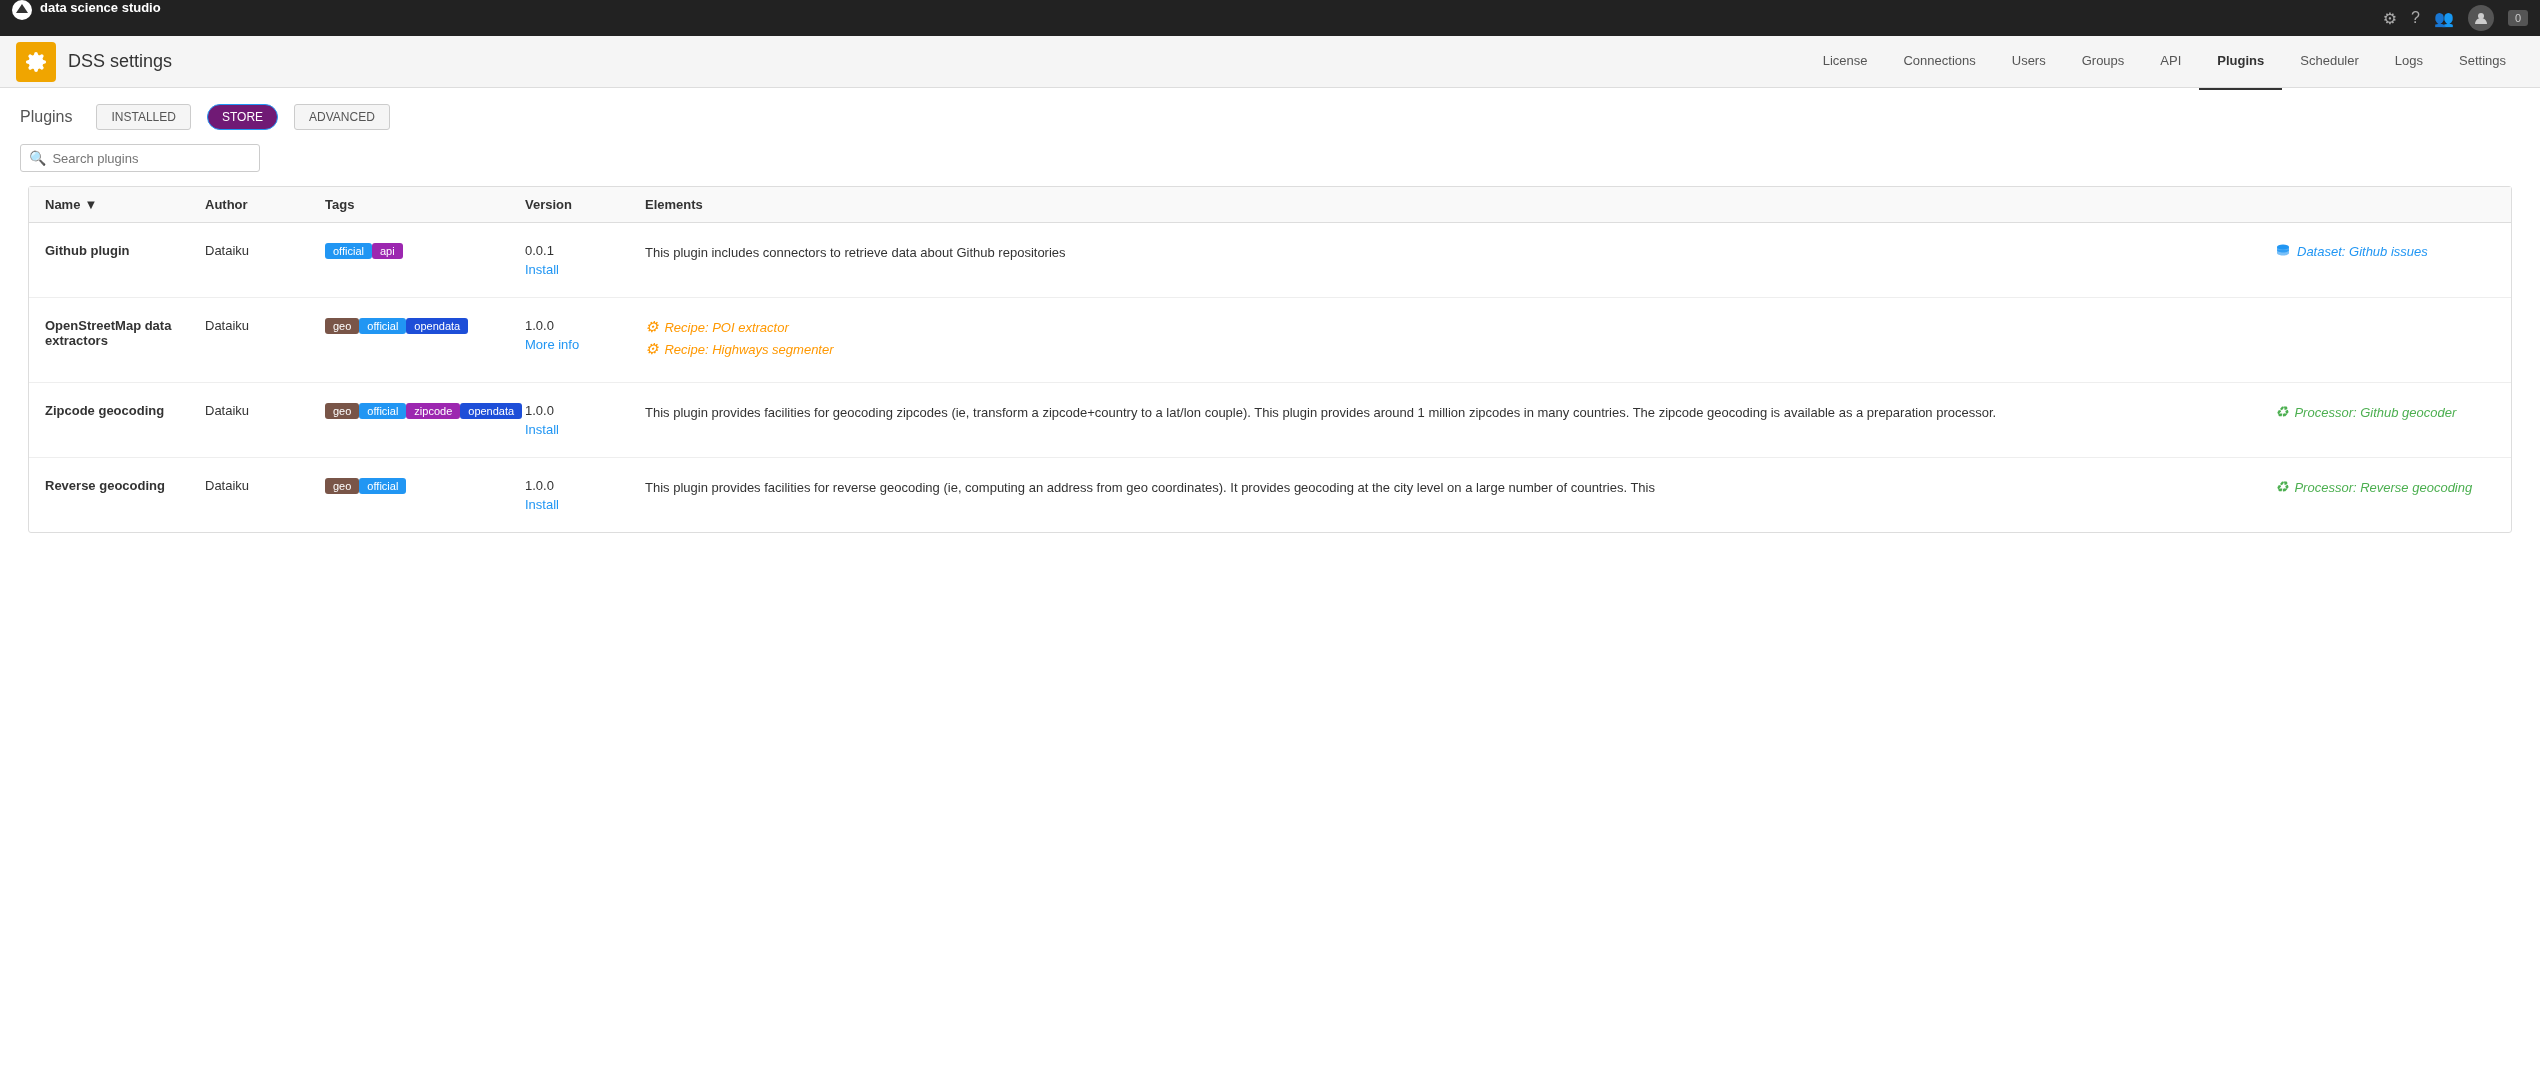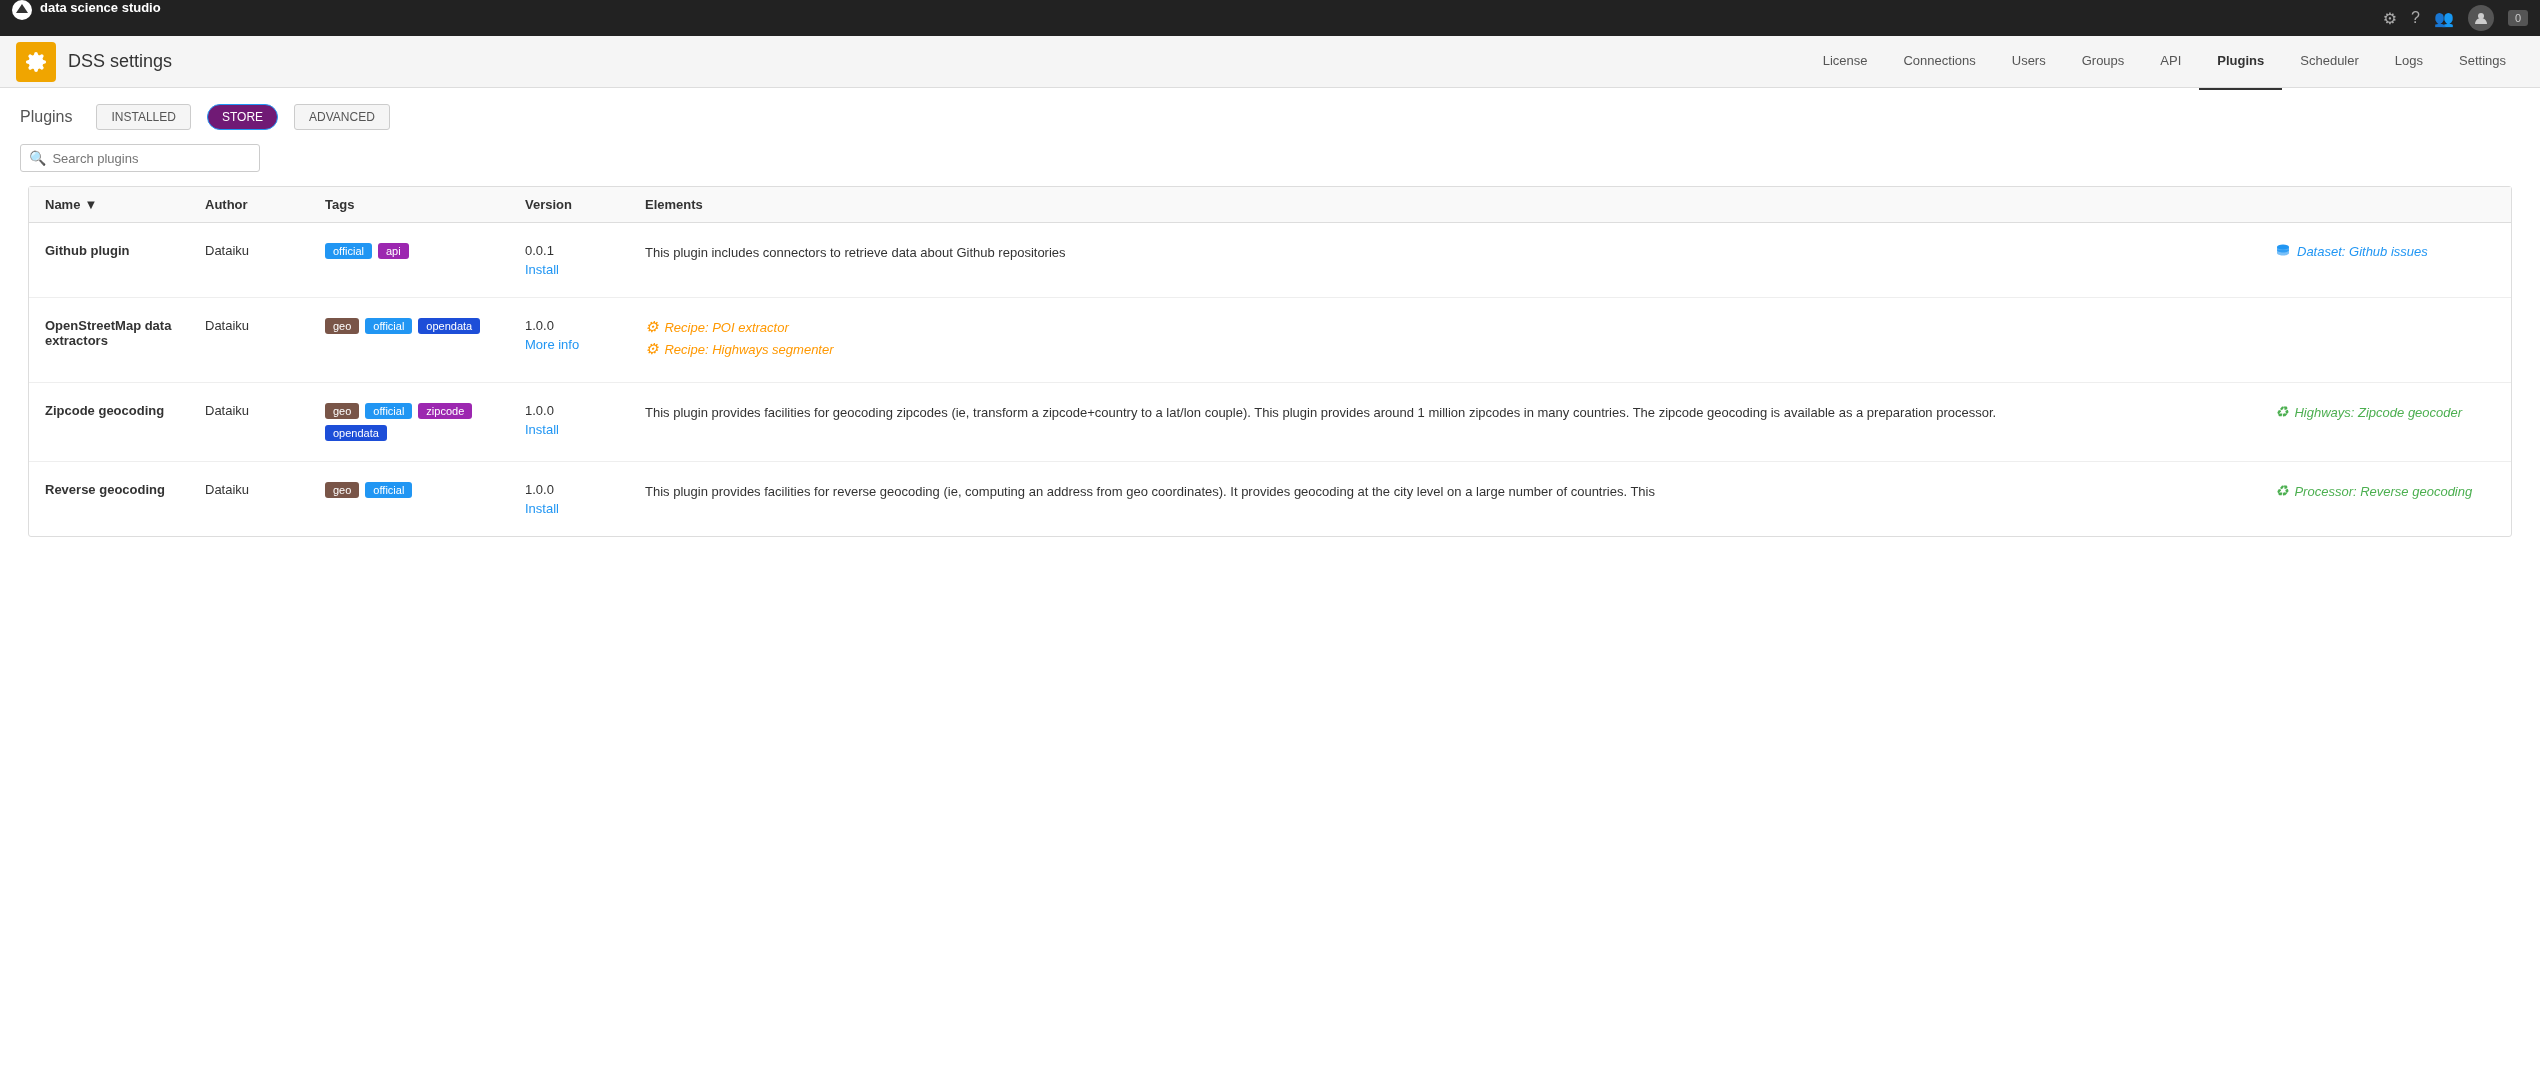--- a/index.html
+++ b/index.html
@@ -133,21 +133,21 @@
     .plugin-row {
       display: grid;
       grid-template-columns: 160px 120px 200px 120px 1fr 220px;
       padding: 20px 16px;
       border-bottom: 1px solid #eee;
       align-items: start;
     }
     .plugin-row:last-child { border-bottom: none; }
     .plugin-name { font-weight: 700; font-size: 13px; }
     .plugin-author { color: #333; font-size: 13px; }
-    .plugin-tags { display: flex; flex-wrap: wrap; gap: 6px; }
+    .plugin-tags { display: flex; flex-wrap: wrap; gap: 0; }
     .tag {
       padding: 2px 8px;
       border-radius: 3px;
       font-size: 11px;
       color: #fff;
       font-weight: 500;
     }
     .tag-official { background: #2196F3; }
     .tag-api { background: #9C27B0; }
     .tag-geo { background: #795548; }
@@ -299,21 +299,21 @@
       <span class="tag tag-opendata">opendata</span>
     </div>
     <div>
       <span class="plugin-version">1.0.0</span>
       <a class="install-link">Install</a>
     </div>
     <div class="plugin-desc">This plugin provides facilities for geocoding zipcodes (ie, transform a zipcode+country to a lat/lon couple). This plugin provides around 1 million zipcodes in many countries. The zipcode geocoding is available as a preparation processor.</div>
     <div class="plugin-elements">
       <div class="element-link green">
         <span style="font-size:15px; color:#4CAF50;">♻</span>
-        <span>Highways: Zipcode geocoder</span>
+        <span>Processor: Github geocoder</span>
       </div>
     </div>
   </div>
 
   <div class="plugin-row">
     <div class="plugin-name">Reverse geocoding</div>
     <div class="plugin-author">Dataiku</div>
     <div class="plugin-tags">
       <span class="tag tag-geo">geo</span>
       <span class="tag tag-official">official</span>

